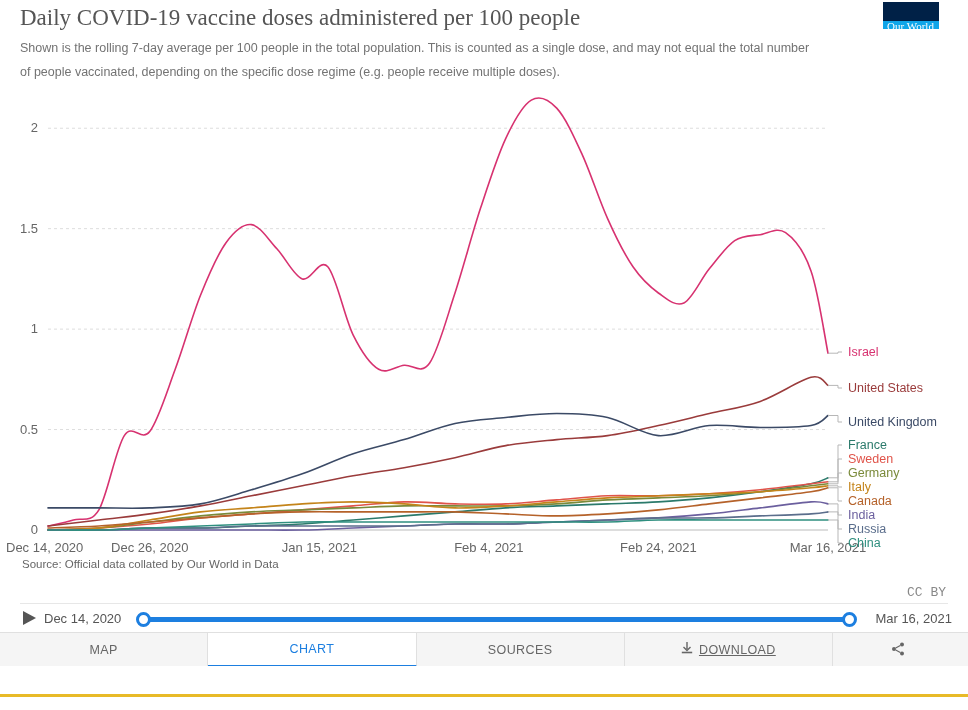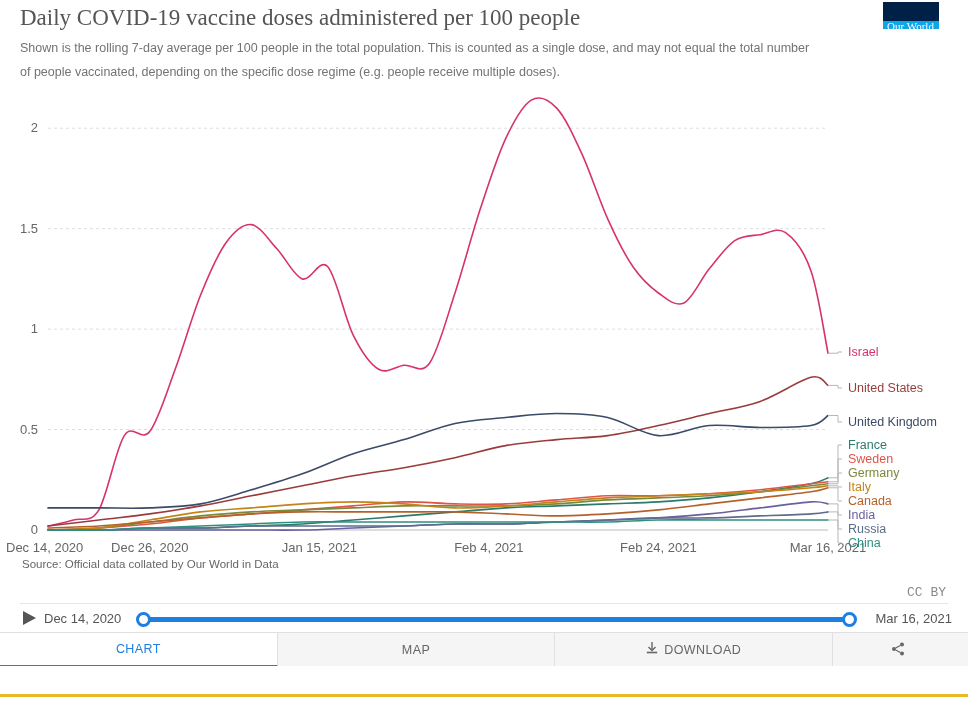--- a/index.html
+++ b/index.html
@@ -165,21 +165,21 @@
     background: #f5f5f5;
     cursor: pointer;
     height: 100%;
     box-sizing: border-box;
   }
   .tab.active {
     background: #ffffff;
     color: #1d7fe0;
     border-bottom: 2px solid #1d7fe0;
   }
-  .tab.icon-tab { gap: 6px; }
+  .tab.icon-tab { gap: 6px; text-decoration: underline; }
   #tab-share { flex: 0 0 135px; border-right: none; }
   
   #bottom-bar {
     position: absolute;
     left: 0;
     top: 694px;
     width: 968px;
     height: 16px;
     background: #ffffff;
     border-top: 3px solid #e8ba28;
@@ -291,25 +291,28 @@
         </svg>
     </div>
     <div id="tl-start">Dec 14, 2020</div>
     <div id="tl-track"></div>
     <div class="tl-handle" id="tl-handle-left"></div>
     <div class="tl-handle" id="tl-handle-right"></div>
     <div id="tl-end">Mar 16, 2021</div>
   </div>
 
   <div id="tabs">
+    <div class="tab">
+        <span>MAP</span>
+      </div>
     <div class="tab active">
         <span>CHART</span>
       </div>
     <div class="tab">
-        <span>MAP</span>
+        <span>SOURCES</span>
       </div>
     <div class="tab icon-tab">
       <span>
         <svg width="12" height="13" viewBox="0 0 12 13">
             <path d="M6 0 v7 M2.5 5 L6 8.5 L9.5 5" stroke="#666" stroke-width="1.4" fill="none"></path>
             <path d="M0.8 10.5 h10.4" stroke="#666" stroke-width="1.6"></path>
           </svg>
       </span>
       <span>DOWNLOAD</span>
     </div>

